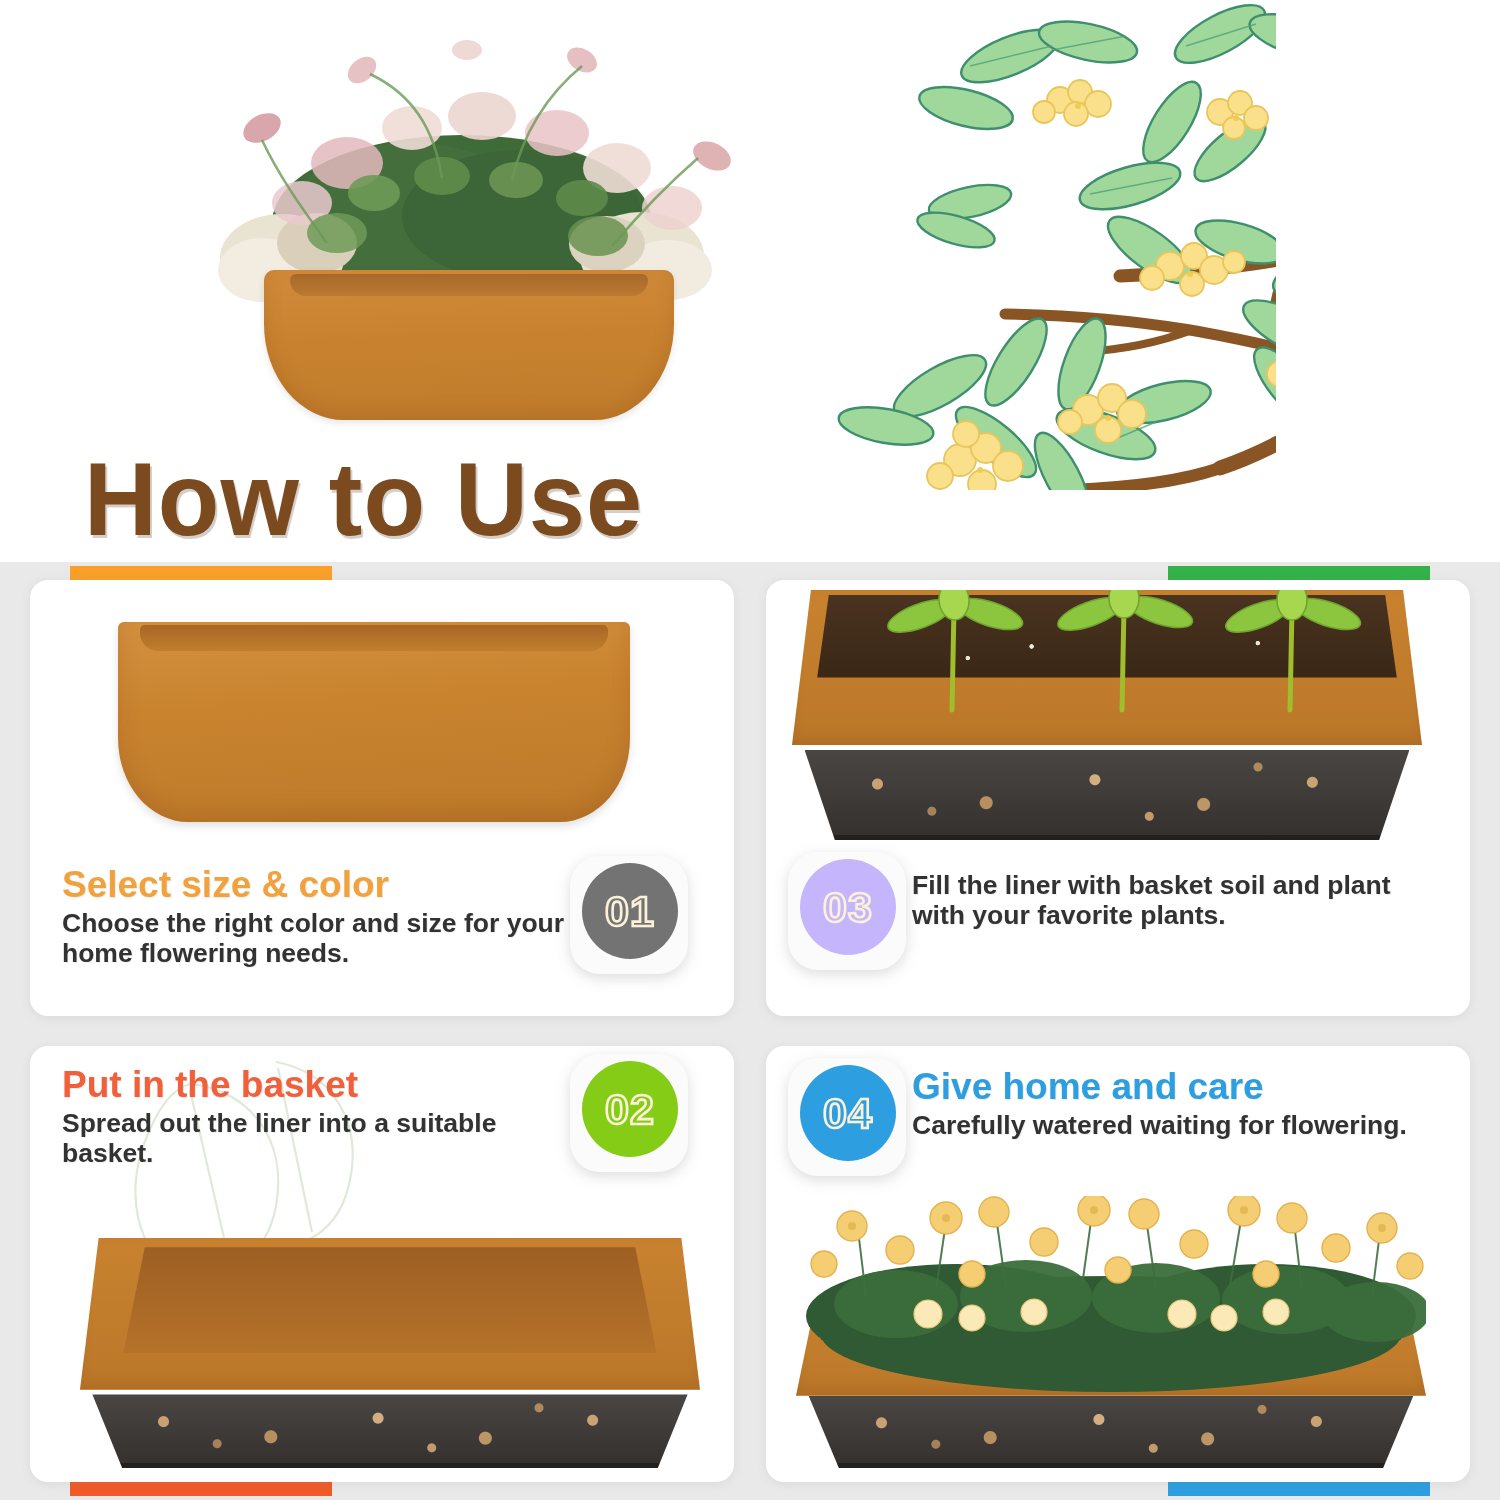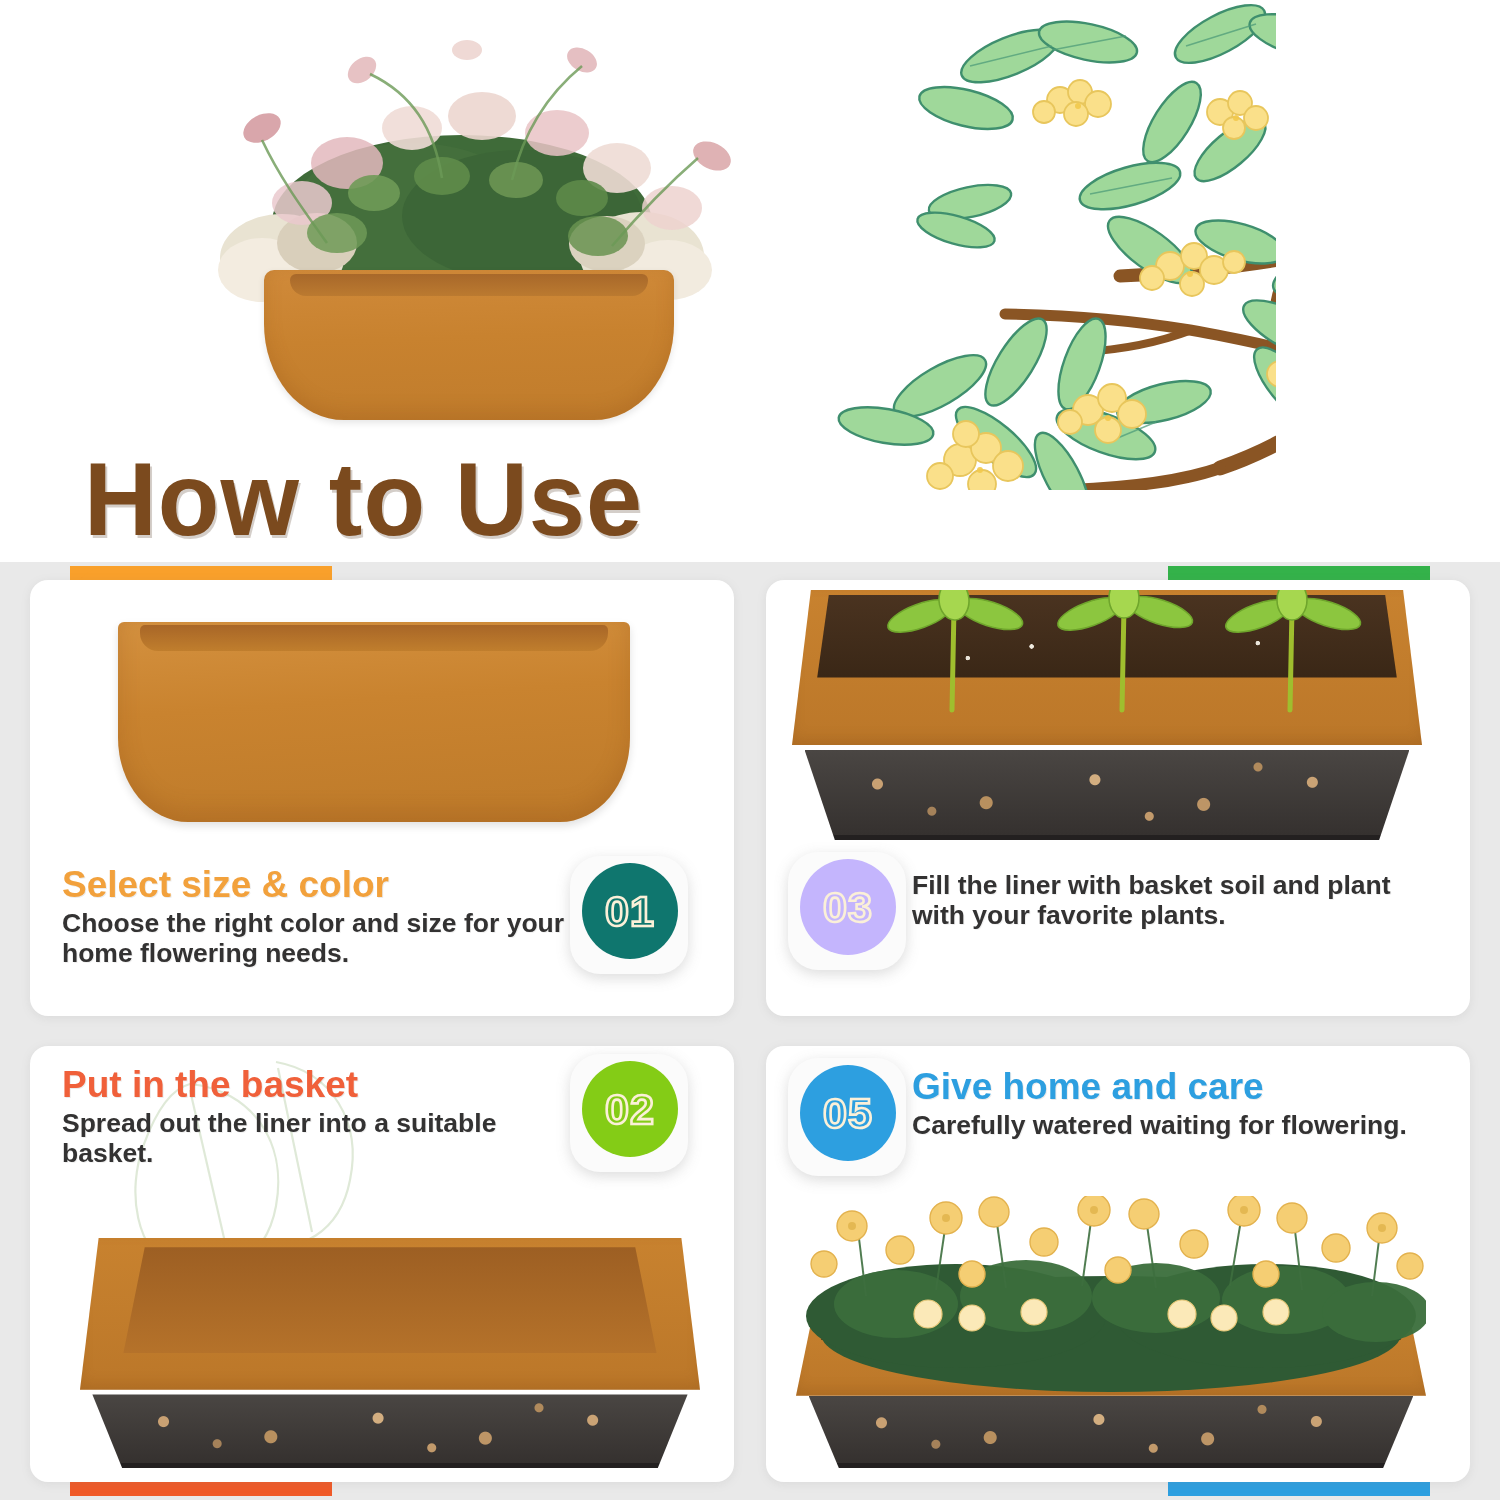--- a/index.html
+++ b/index.html
@@ -192,21 +192,21 @@
   }
 
   
   .watermark{ position:absolute; z-index:1; opacity:.45; }
 
   
   .t-orange{ color:#F2A13C; }
   .t-coral { color:#F0603A; }
   .t-green { color:#35B24A; }
   .t-blue  { color:#2D9FE0; }
-  .bg-orange{ background:#0f766e; }
+  .bg-orange{ background:#737373; }
   .bg-coral { background:#84cc16; }
   .bg-green { background:#c4b5fd; }
   .bg-blue  { background:#2D9FE0; }
 </style>
 </head>
 <body>
 
 <div class="hero">
 
   <div class="hero-planter">
@@ -495,21 +495,21 @@
           <div class="tray-felt" style="height:66%;"></div>
           <div class="tray-inner" style="top:4%; height:46%;"></div>
           <div class="tray-mesh" style="height:32%;"></div>
         </div>
       </div>
     </div>
 
     <div class="card">
       <div class="badge-wrap" style="left:22px; top:12px;">
         <div class="badge-plate"></div>
-        <div class="badge bg-blue">05</div>
+        <div class="badge bg-blue">04</div>
       </div>
       <div class="ctext" style="left:146px; top:22px; width:540px;">
         <div class="ctitle t-blue">Give home and care</div>
         <div class="cdesc">Carefully watered waiting for flowering.</div>
       </div>
 
       <div class="img-area" style="left:30px; top:150px; width:630px; height:272px;">
         <svg viewBox="0 0 630 272" style="position:absolute;left:0;top:0;width:630px;height:272px;z-index:3">
           <g fill="#2f5a34">
             <ellipse cx="315" cy="138" rx="290" ry="58"></ellipse>

